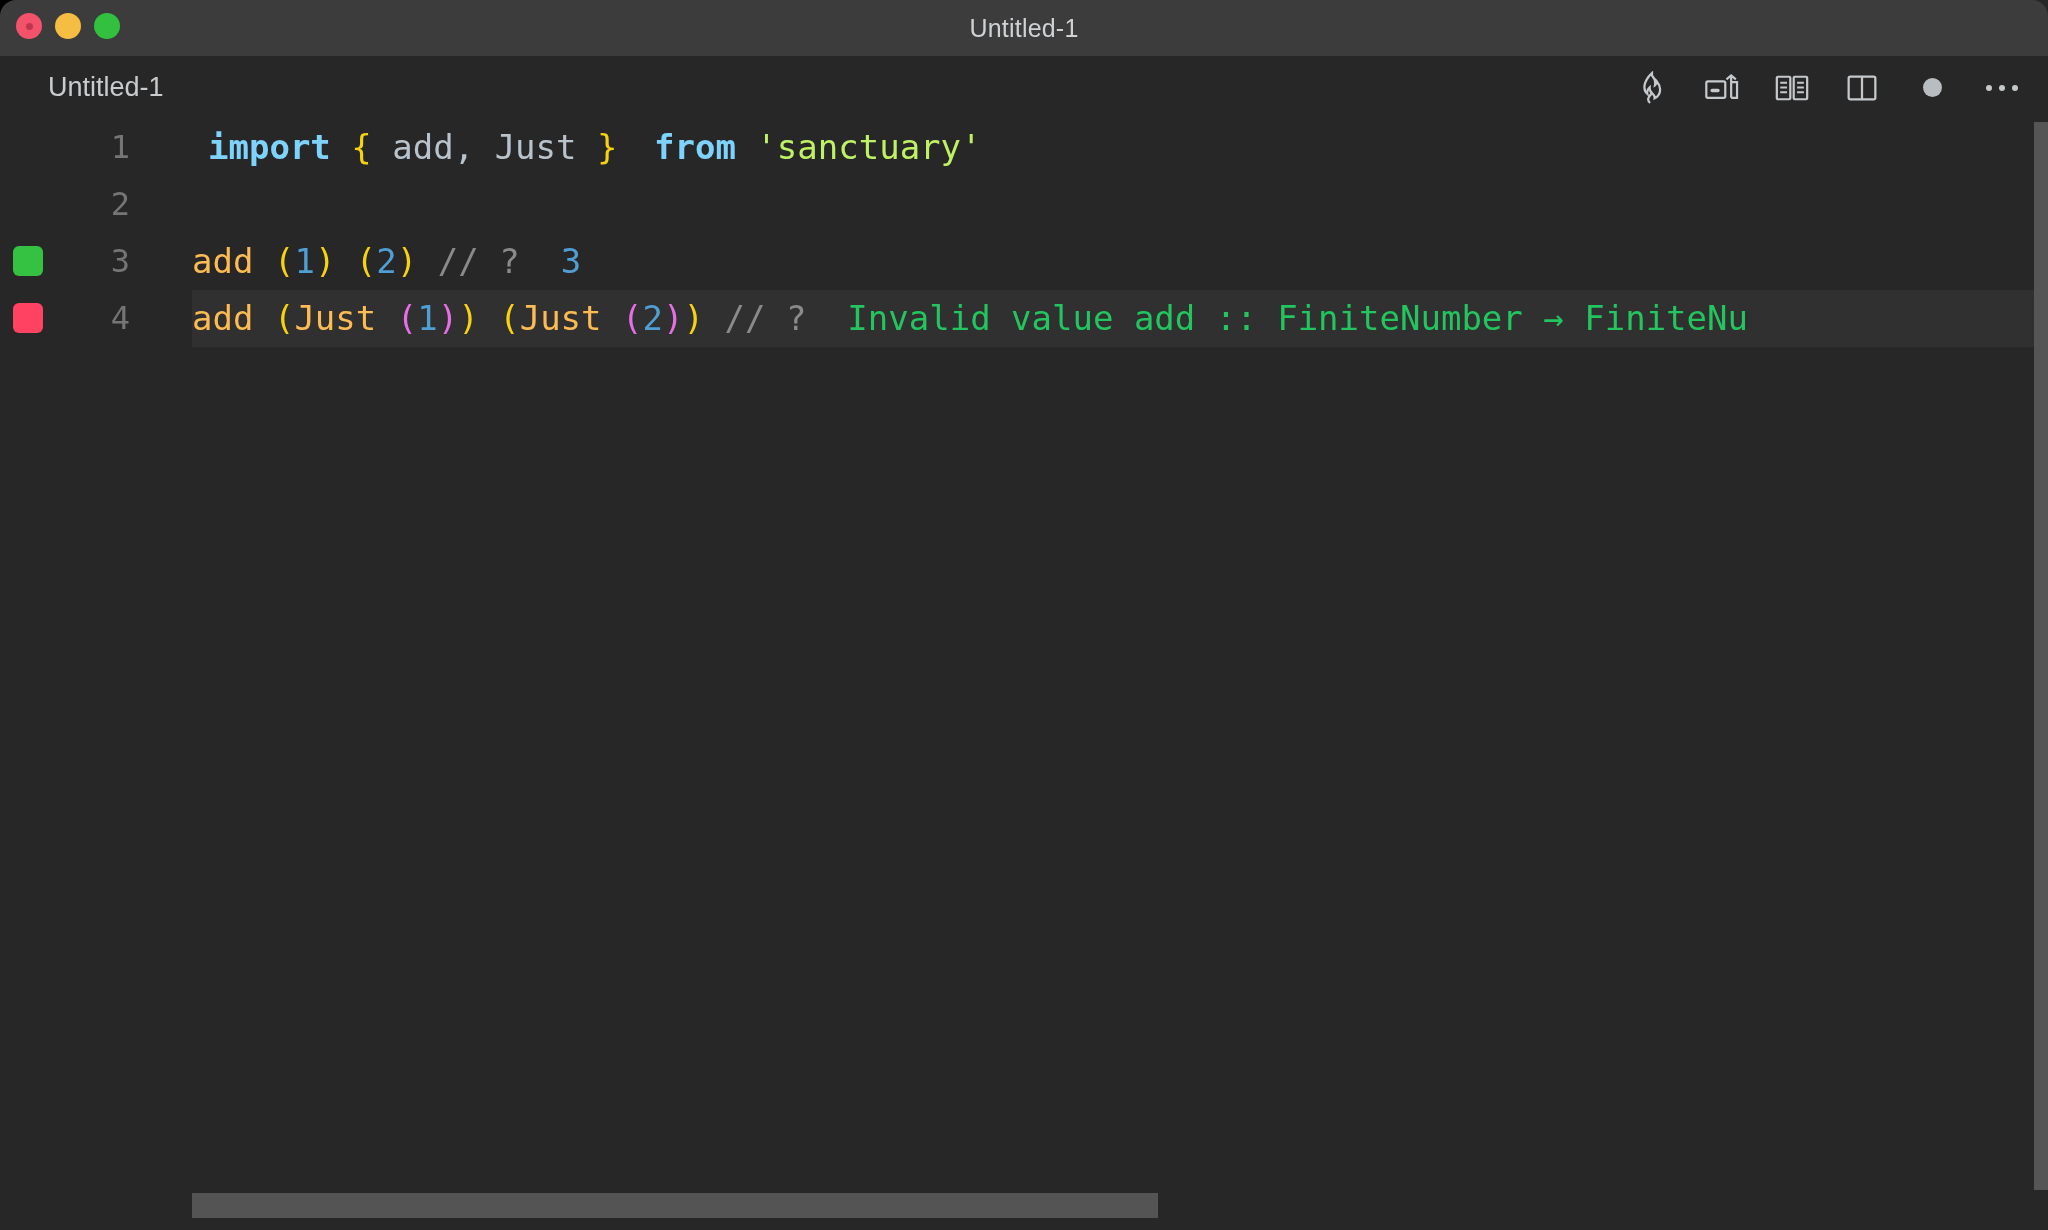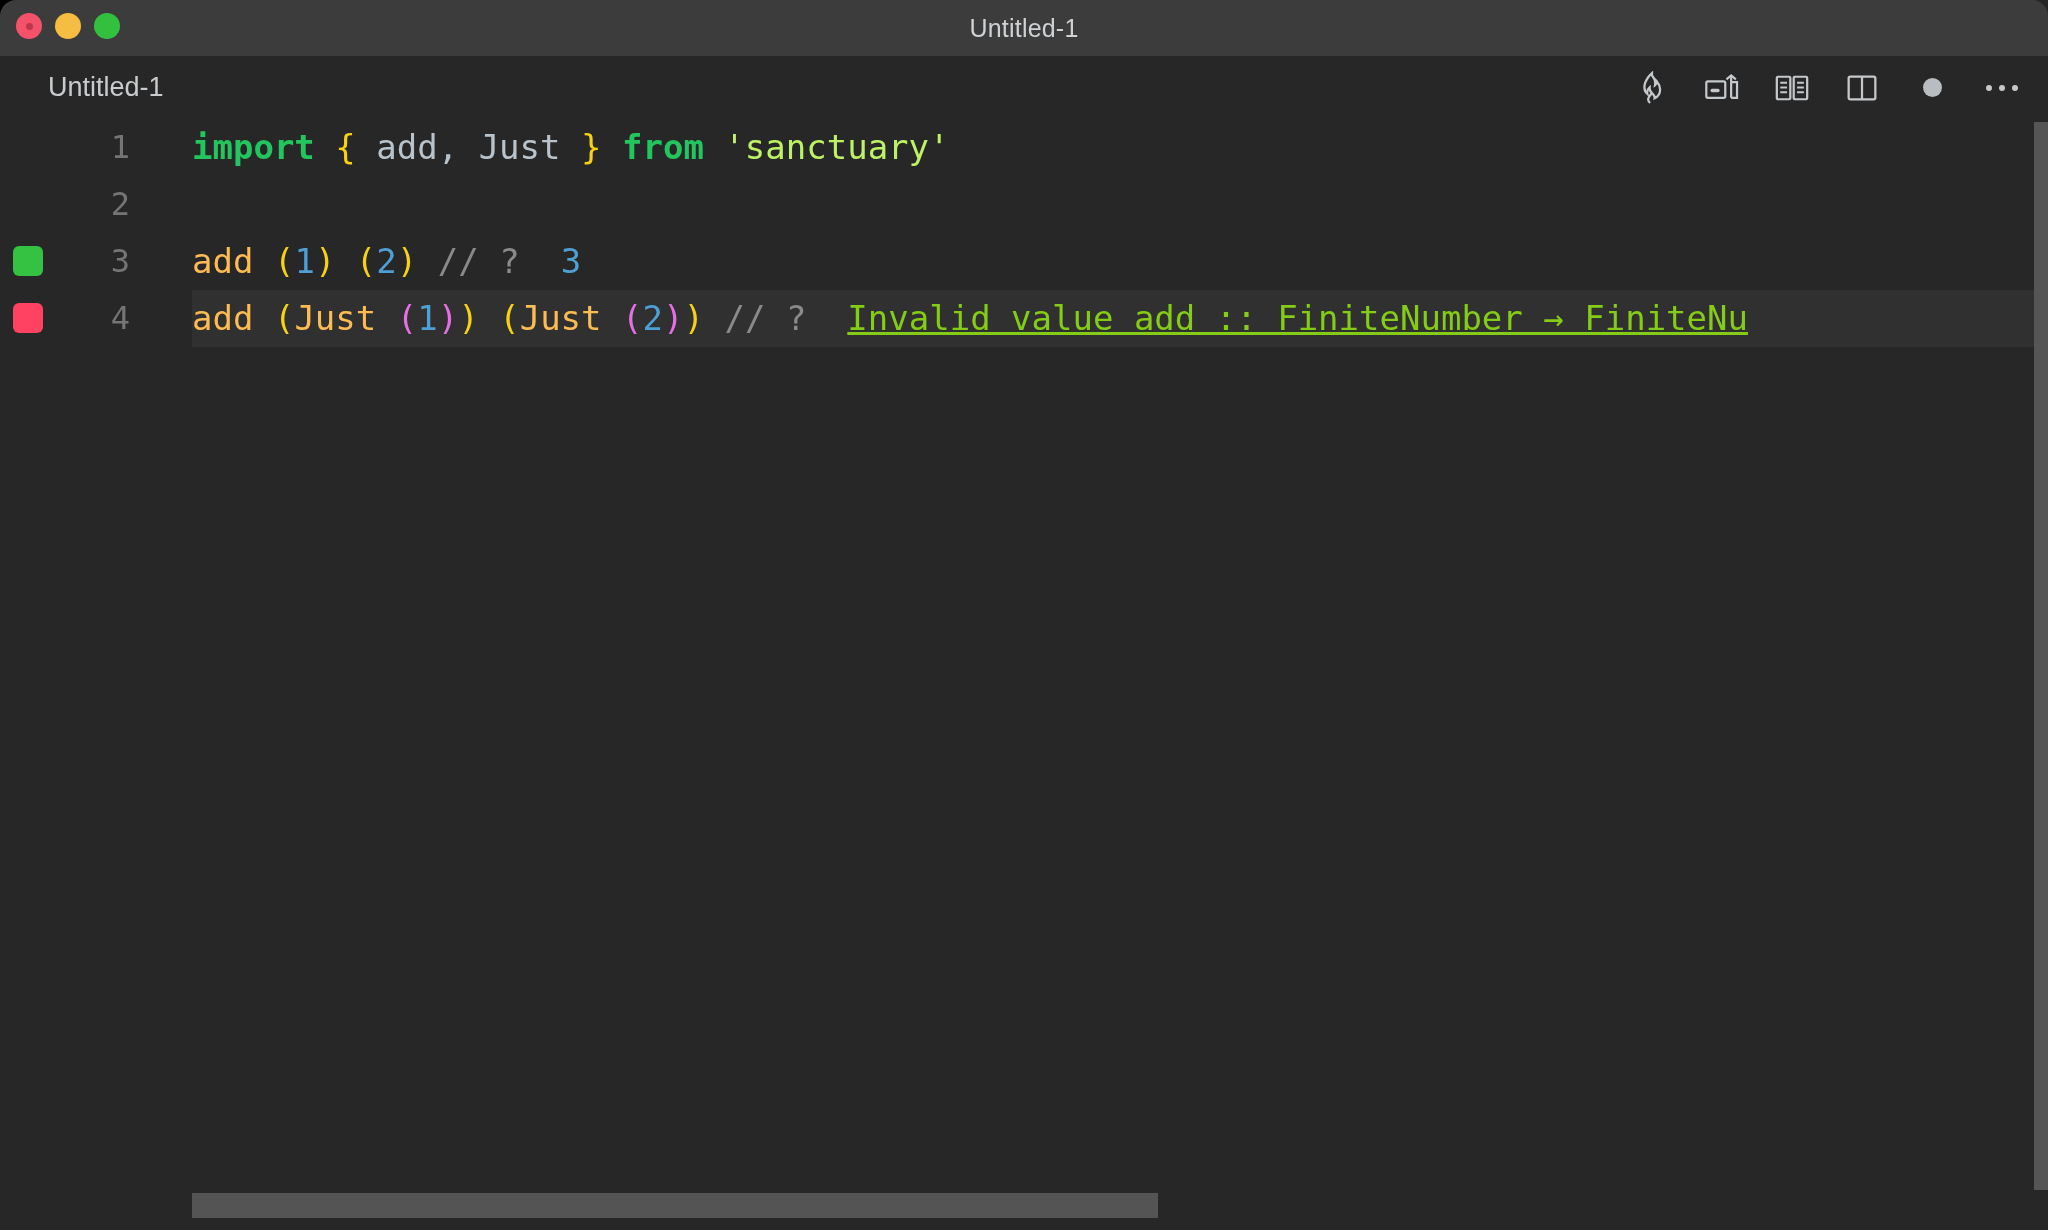--- a/index.html
+++ b/index.html
@@ -175,31 +175,31 @@
     top: 0;
     height: 57px;
     white-space: pre;
   }
   .line-hl .line-content {
     background: #303030;
     padding-right: 2400px;
   }
 
   
-  .t-keyword  { color: #22c55e; font-weight: bold; }
+  .t-keyword  { color: #7dd3fc; font-weight: bold; margin-left: 16px; }
   .t-brace    { color: #f8d210; }
   .t-ident    { color: #b9c3cb; }
   .t-punct    { color: #b9c3cb; }
   .t-string   { color: #bef264; }
   .t-fn       { color: #fcbb53; }
   .t-paren-y  { color: #f8d210; }
   .t-paren-m  { color: #e66ee6; }
   .t-num      { color: #4f9fd4; }
   .t-comment  { color: #8a8a8a; }
-  .t-error    { color: #84cc16; text-decoration: underline; }
+  .t-error    { color: #22c55e; }
   .t-ctor     { color: #fcbb53; }
 
   
   #v-scrollbar {
     position: absolute;
     right: 0;
     top: 122px;
     width: 34px;
     height: 1068px;
     background: #555555;

